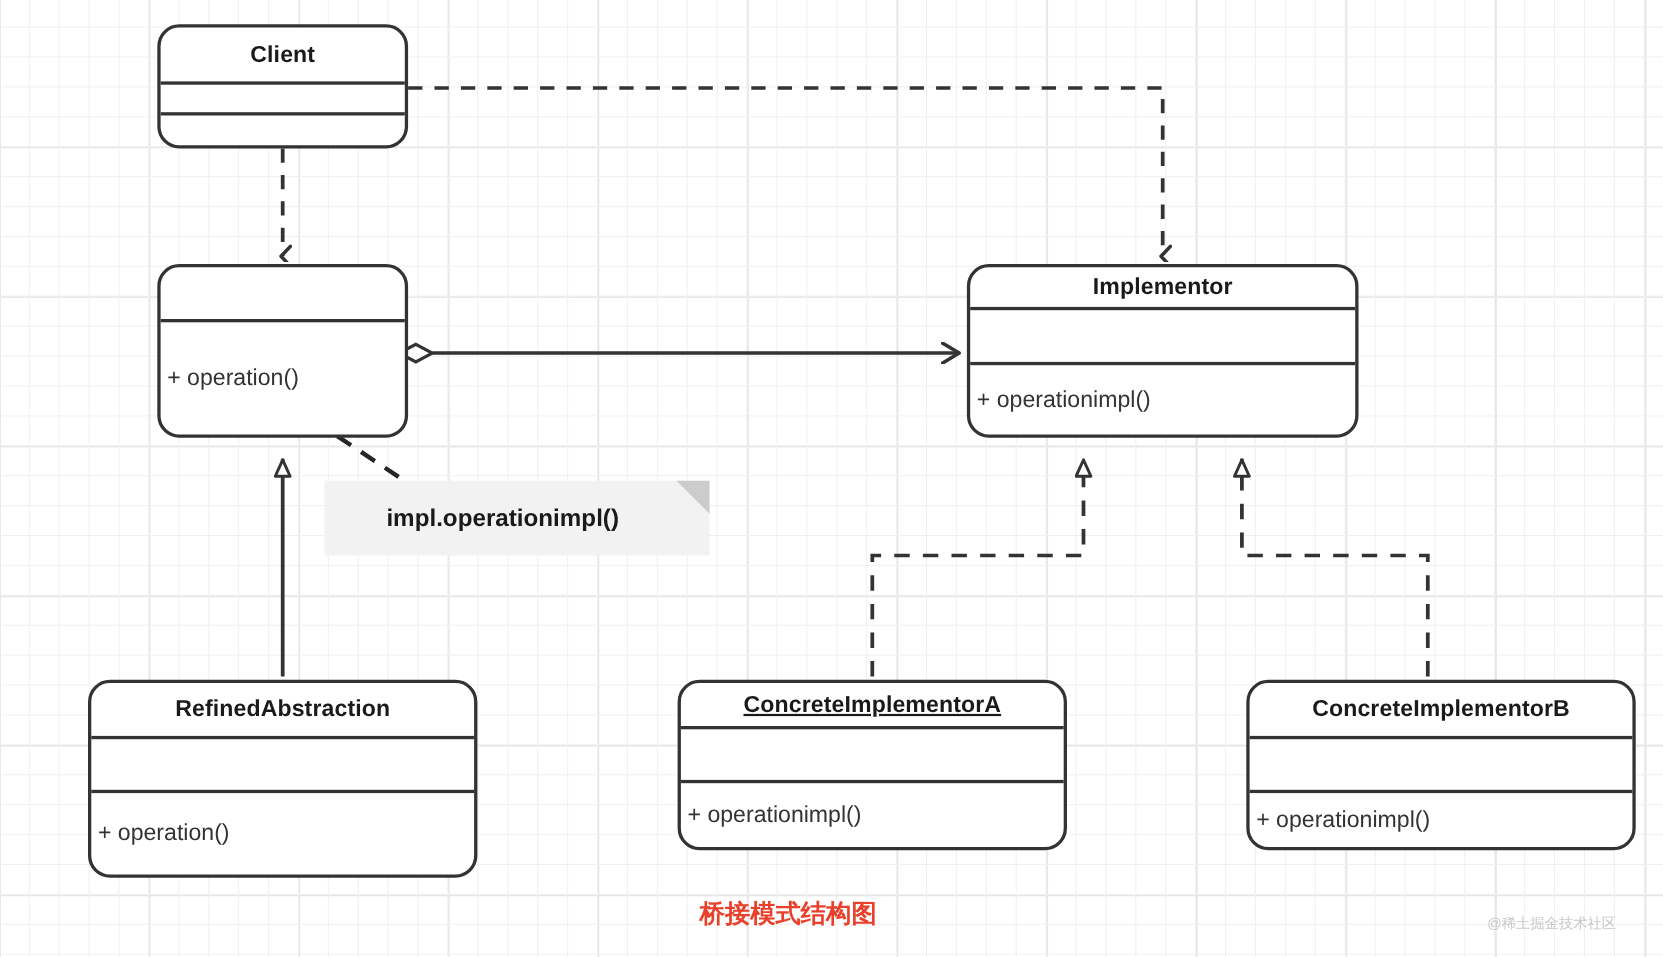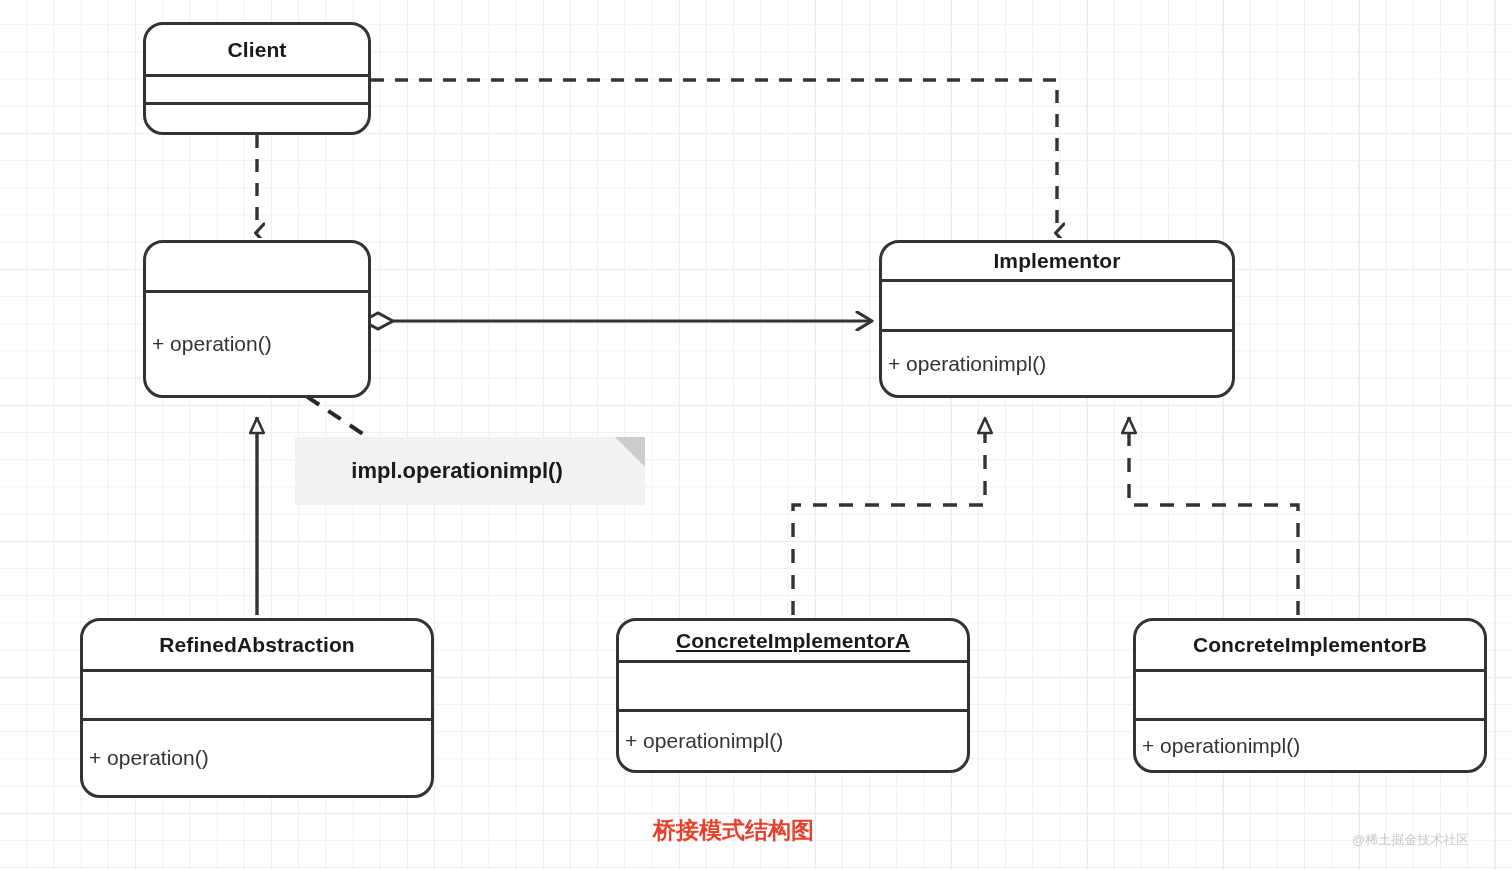--- a/index.html
+++ b/index.html
@@ -171,17 +171,17 @@
     <div class="uml-title" style="height:51px;">ConcreteImplementorB</div>
     <div class="uml-attrs" style="height:49px;"></div>
     <div class="uml-ops" style="flex:1;">+ operationimpl()</div>
   </div>
 
   <div class="note" style="left:295px; top:437px; width:350px; height:68px;">
     <span class="note-label">impl.operationimpl()</span>
     <span class="note-fold"></span>
   </div>
 
-  <div class="caption" style="left:653px; top:815px;">桥接模式结构图</div>
+  <div class="caption" style="left:636px; top:815px;">桥接模式结构图</div>
 
   <div class="watermark" style="left:1352px; top:831px;">@稀土掘金技术社区</div>
 
 </div>
 
 </body></html>

